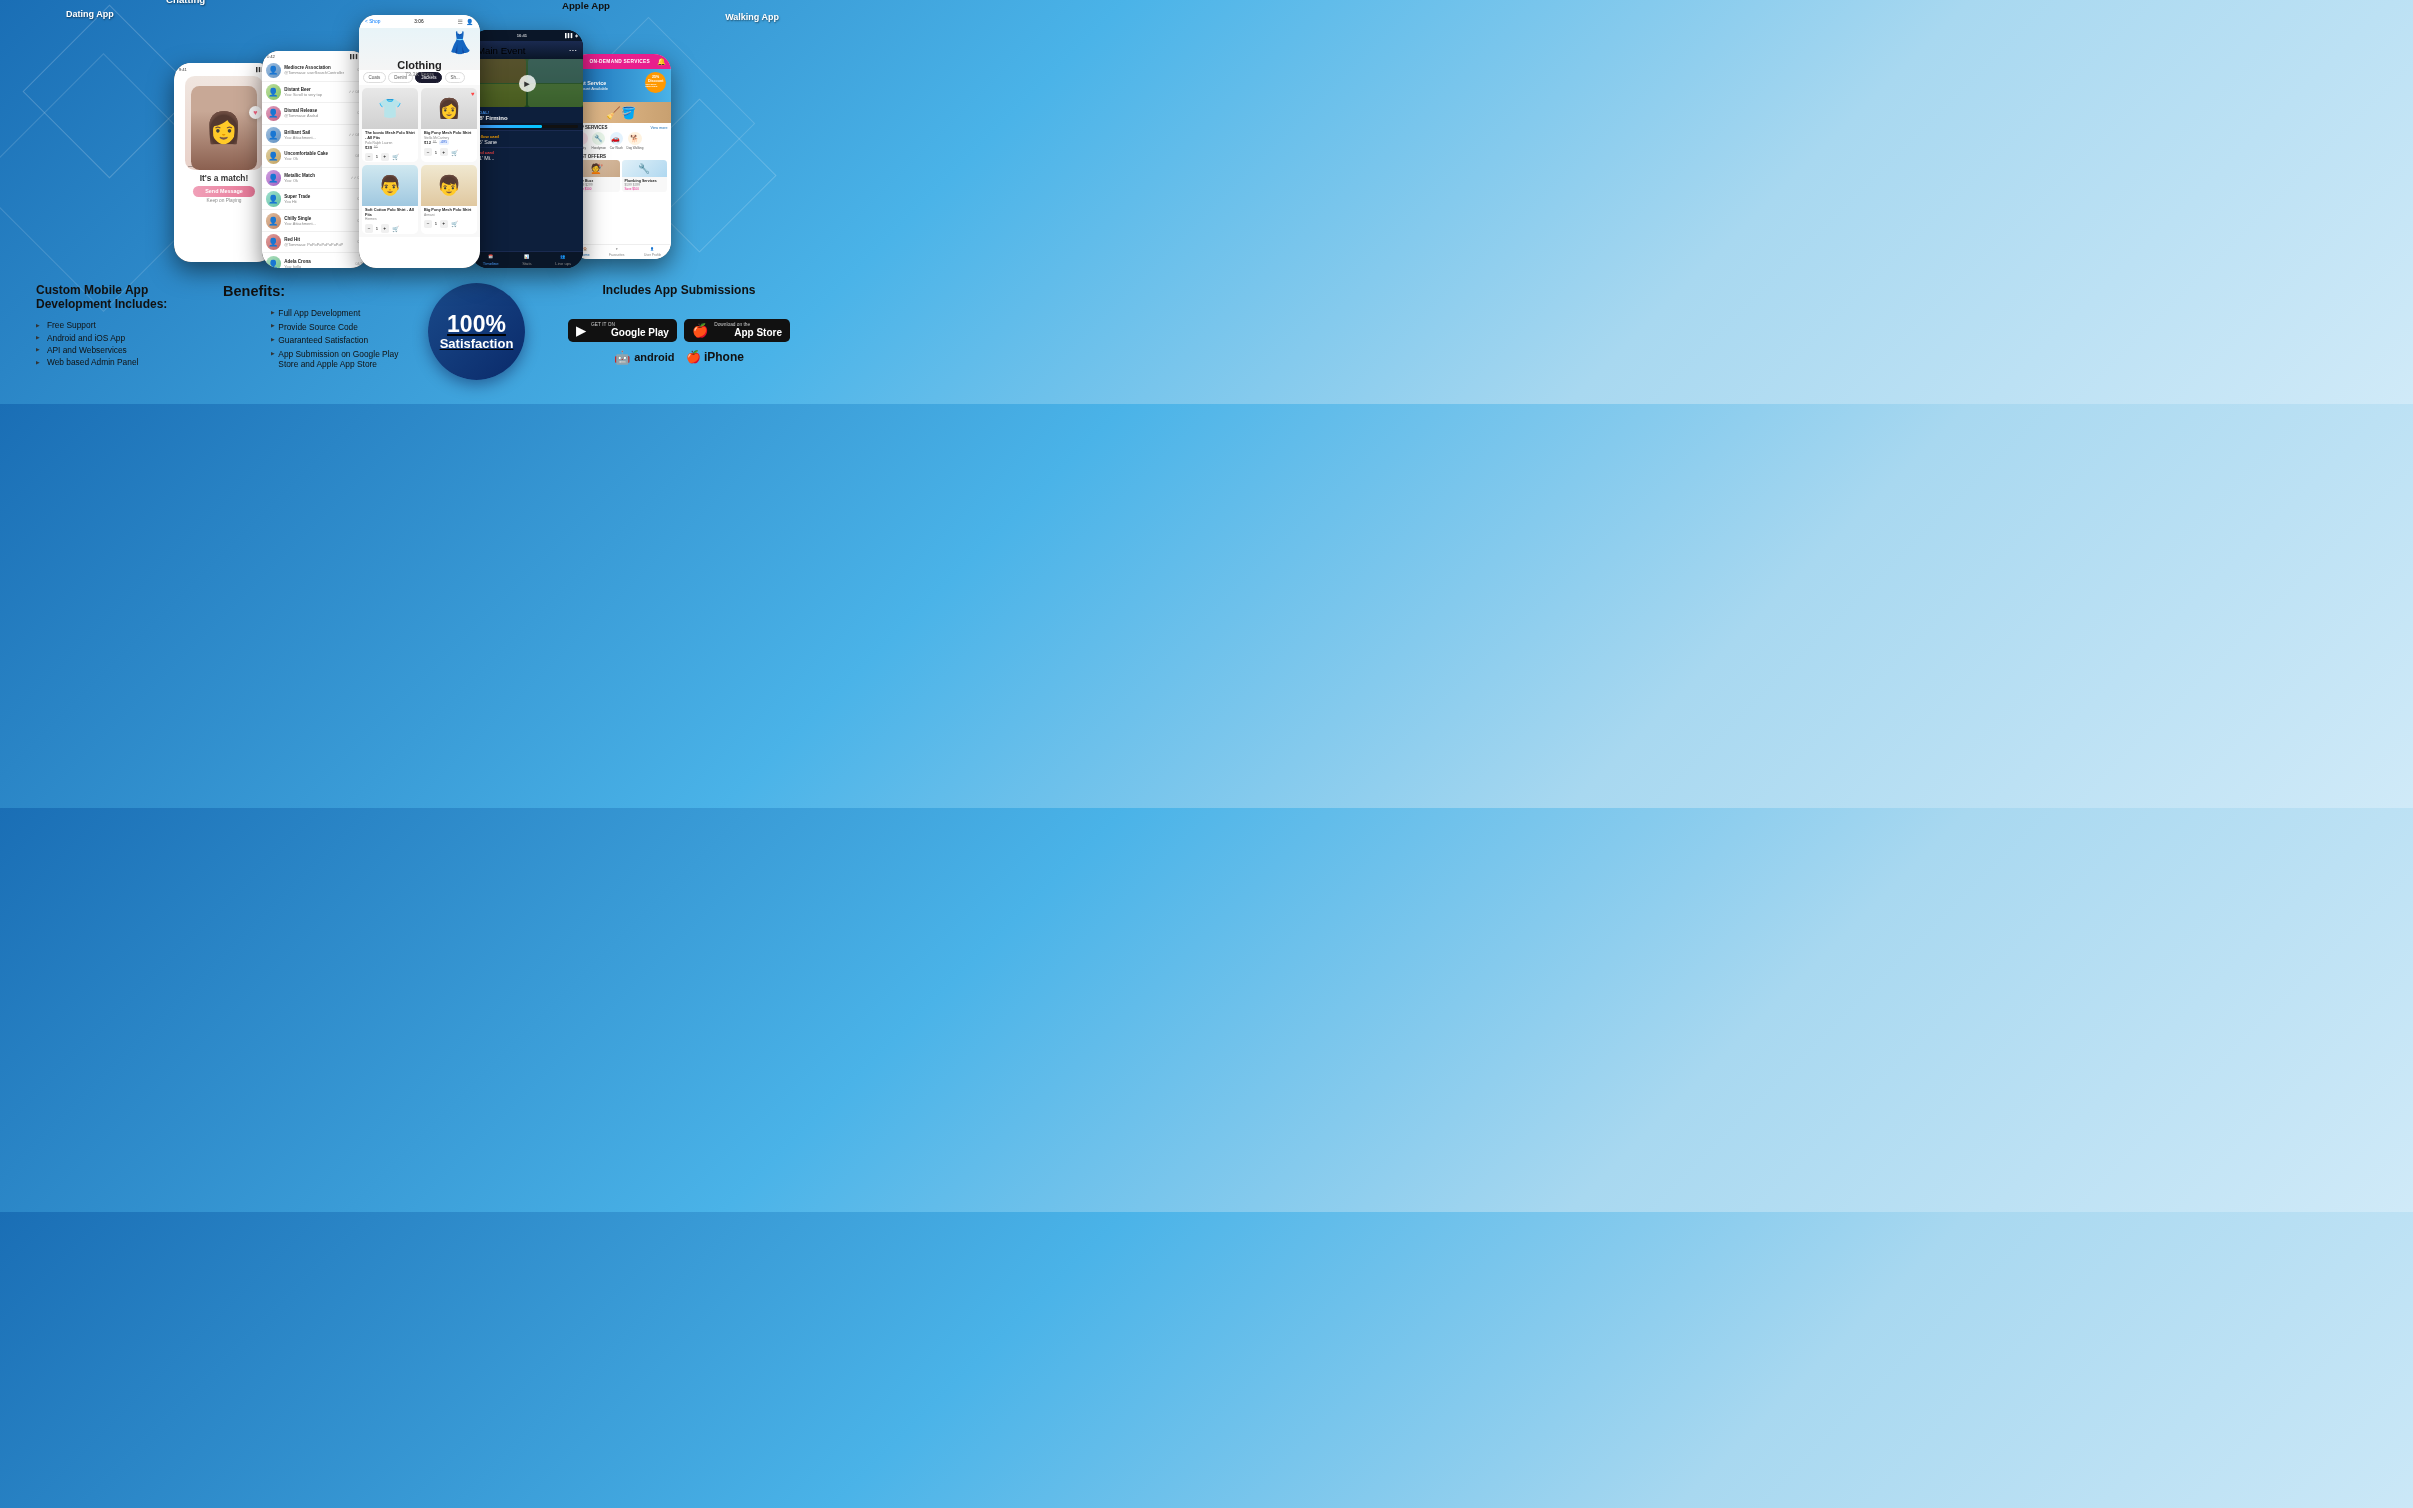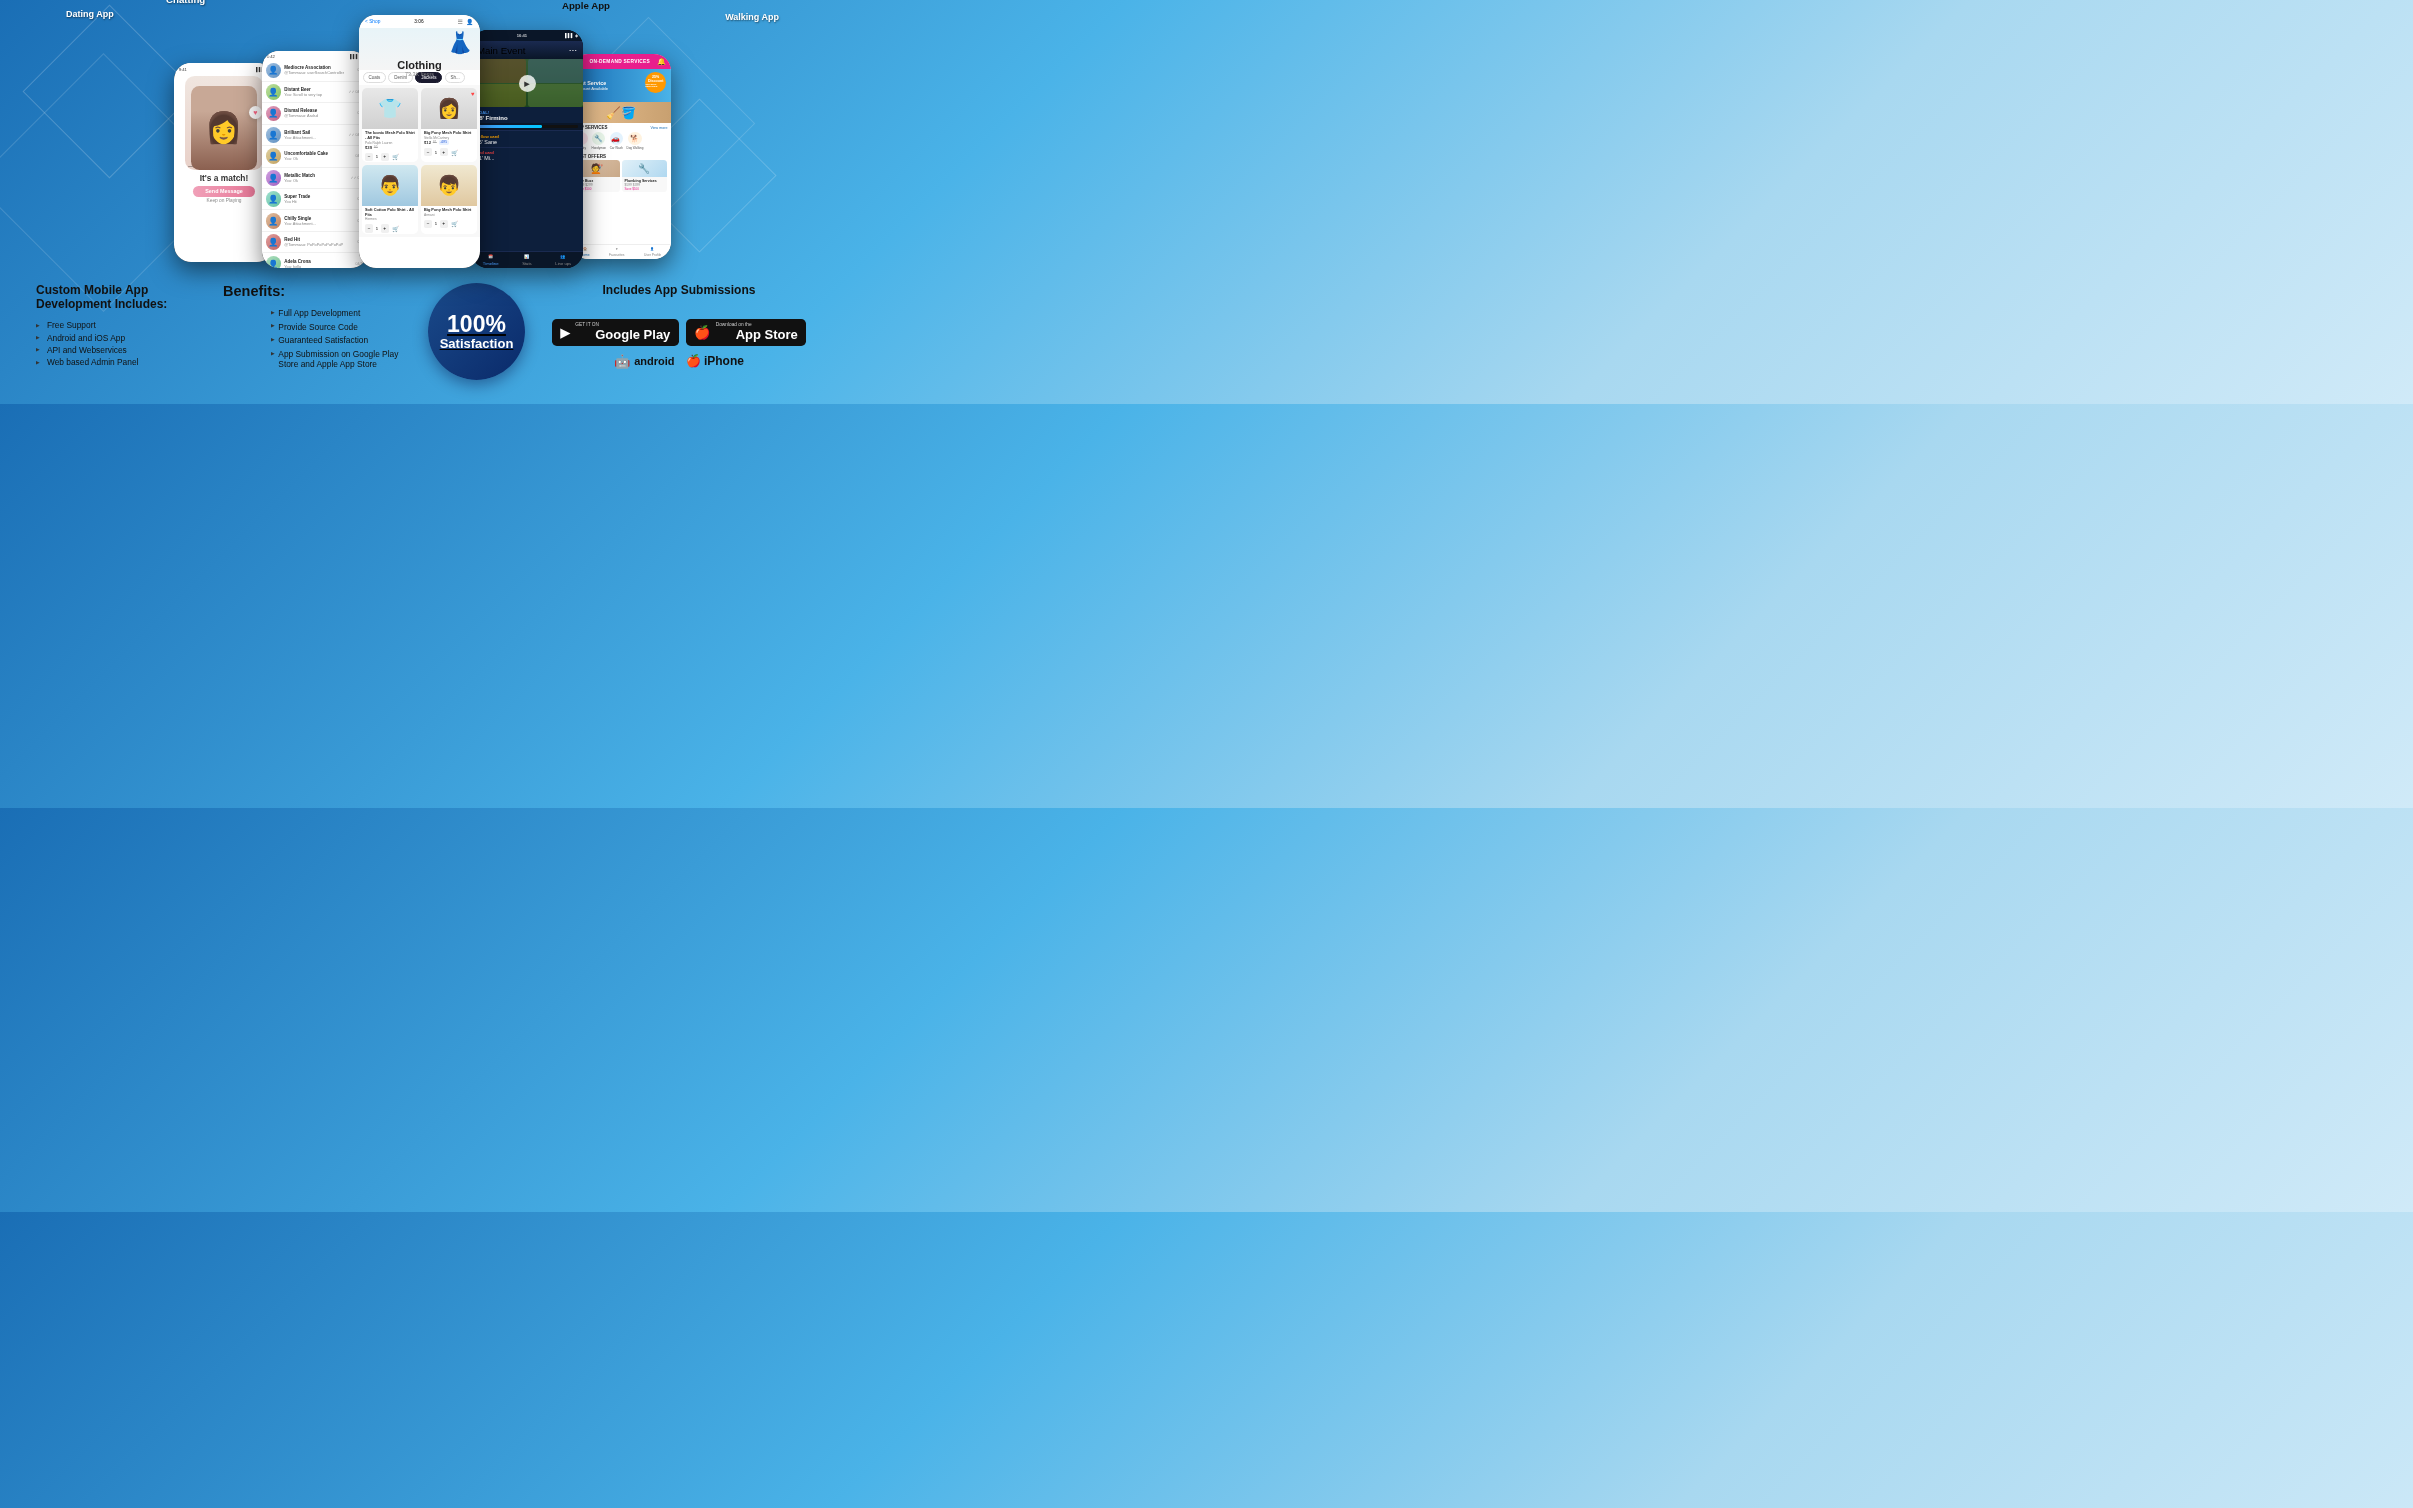--- a/index.html
+++ b/index.html
@@ -751,21 +751,21 @@
       border-radius: 4.8px;
       padding: 3.6px 8.4px;
       display: flex;
       align-items: center;
       gap: 4.8px;
       color: #fff;
       min-width: 84px;
     }
     .badge-icon { font-size: 13.3px; }
     .badge-text-small { font-size: 4.8px; color: #ccc; }
-    .badge-text-large { font-size: 13px; font-weight: 700; padding-left: 20px; }
+    .badge-text-large { font-size: 10px; font-weight: 700; padding-left: 20px; }
     .platform-logos {
       display: flex;
       gap: 12px;
       align-items: center;
       margin-top: 3px;
     }
     .android-logo {
       font-size: 11px;
       font-weight: 700;
       color: #111;

